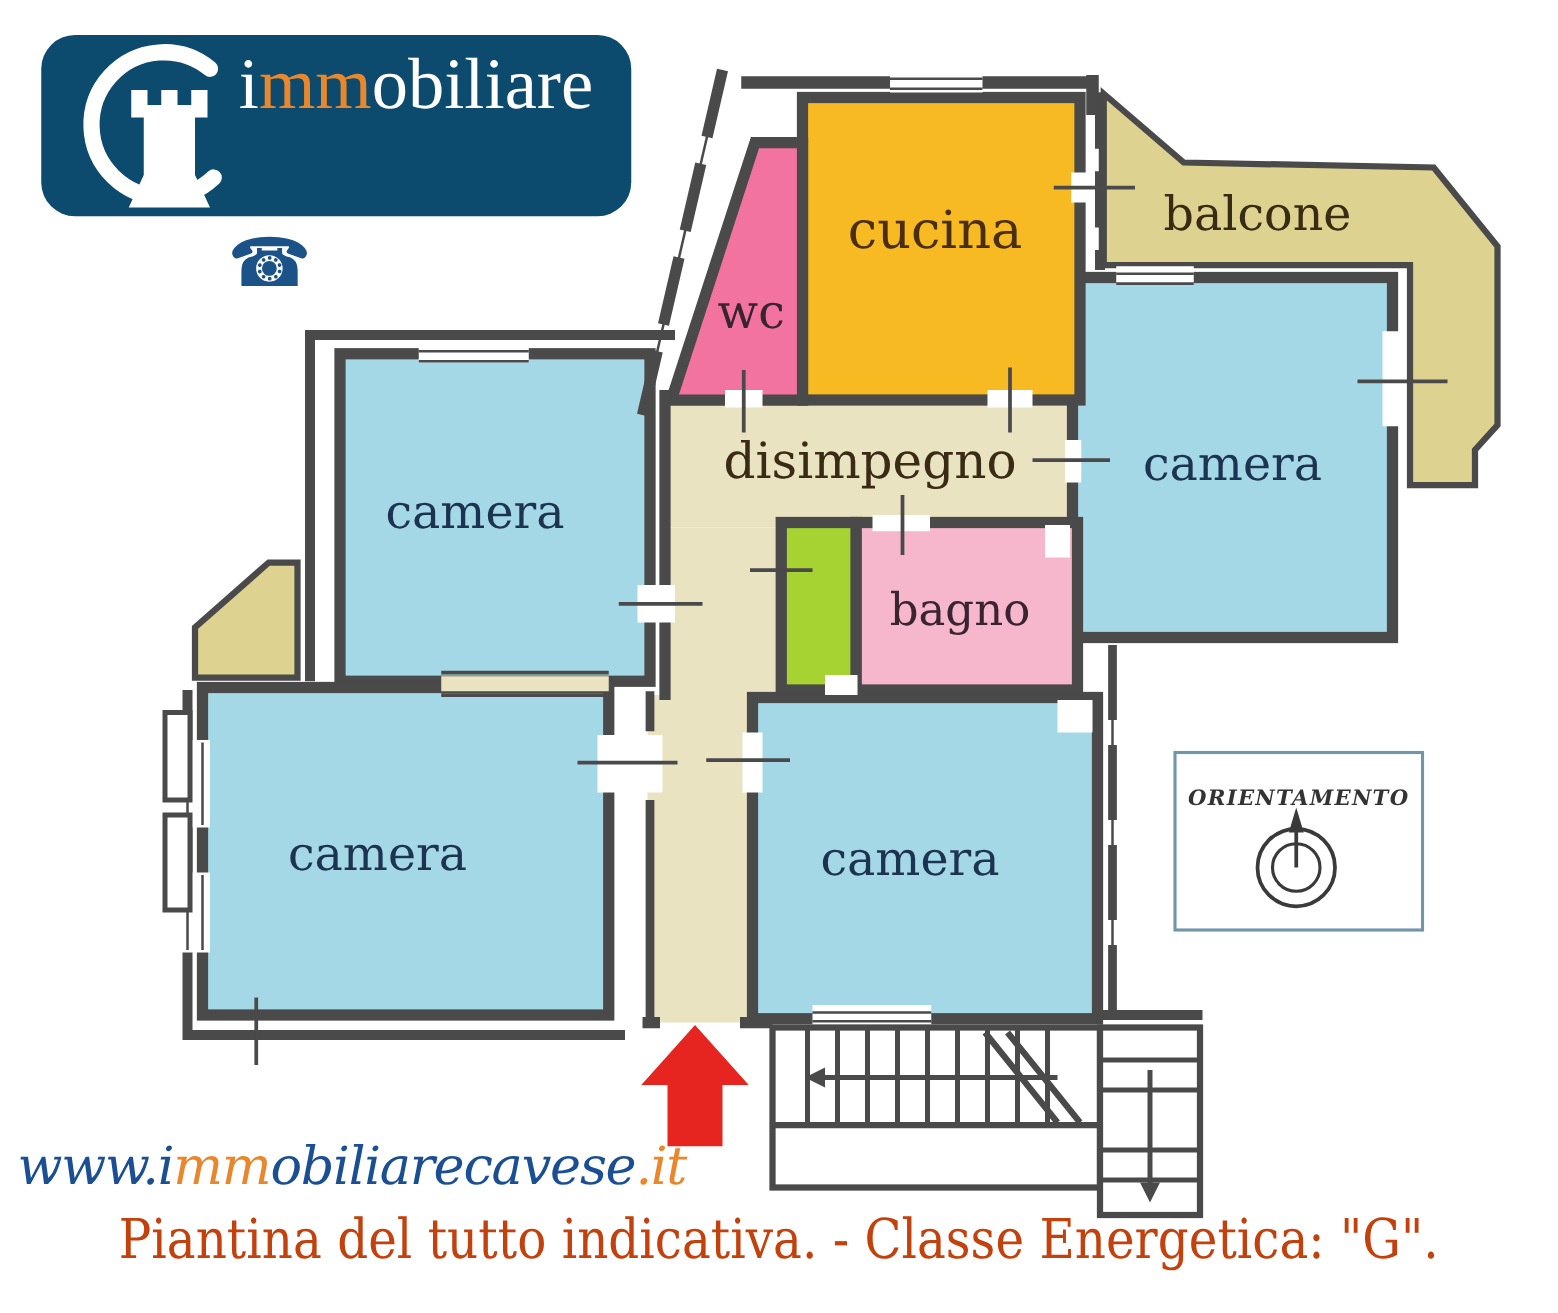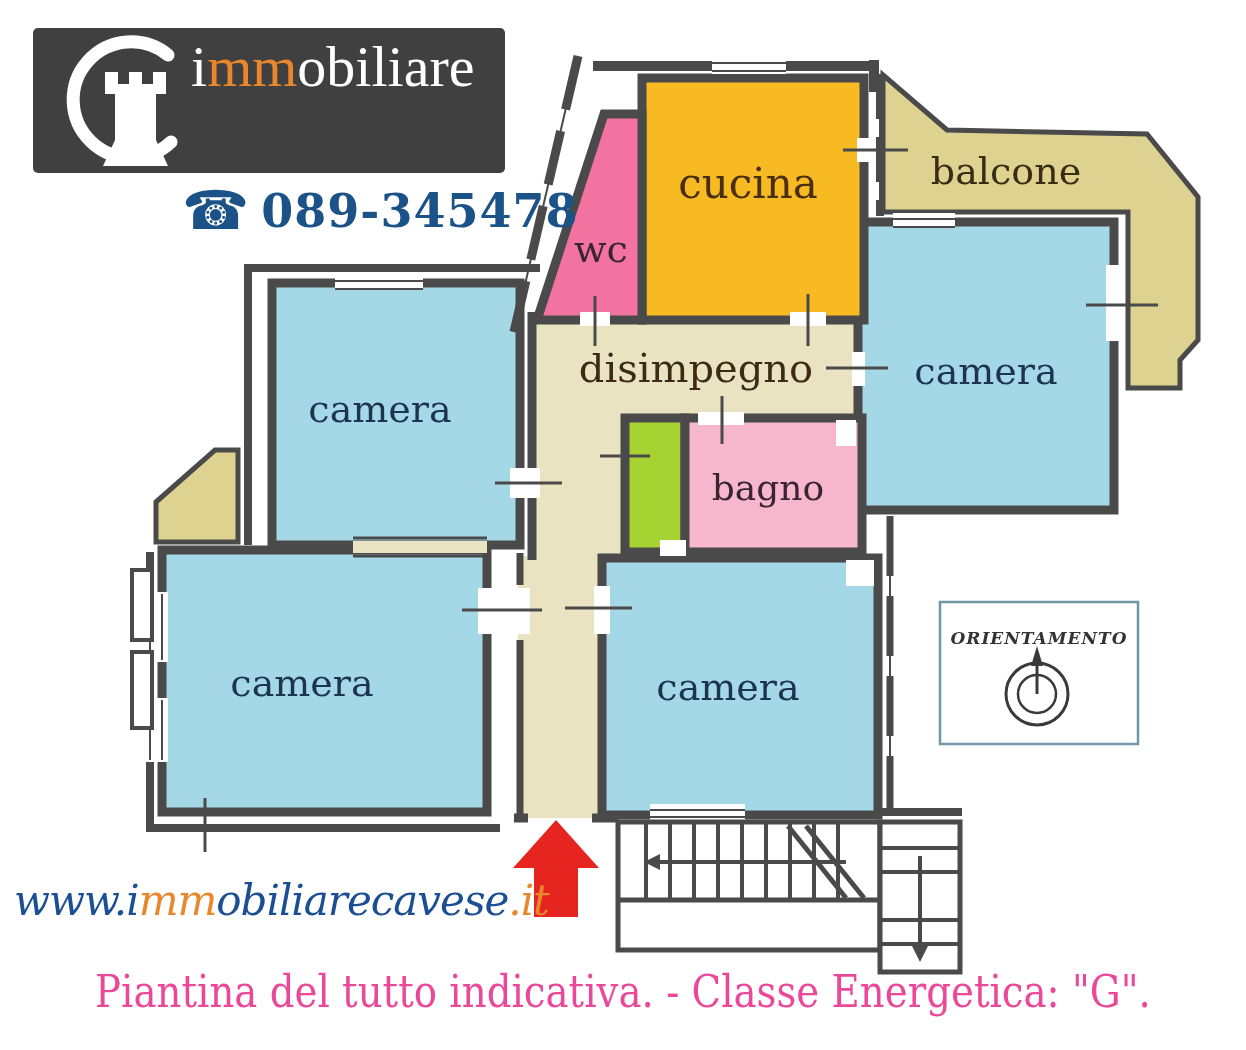--- a/index.html
+++ b/index.html
@@ -2,37 +2,37 @@
 <html><head>
 <meta charset="utf-8">
 <style>
   html,body{margin:0;padding:0;background:#ffffff;}
   #canvas{position:relative;width:1246px;height:1050px;background:#ffffff;overflow:hidden;
           font-family:"DejaVu Serif",serif;}
   svg text{font-family:"DejaVu Serif",serif;}
   .room-label{font-weight:normal;}
   
   .logo{position:absolute;left:33px;top:28px;width:472px;height:145px;
-        background:#404040;border-radius:5px;}
+        background:#0c4a6e;border-radius:27px;}
   .logo-line1{position:absolute;left:158px;top:10px;font-family:"Liberation Serif",serif;
               font-size:58px;line-height:1;color:#ffffff;white-space:nowrap;}
   .logo-line2{position:absolute;left:156px;top:52px;font-family:"Liberation Serif",serif;
               font-size:96px;line-height:0.95;color:#ffffff;white-space:nowrap;}
   .accent{color:#e8872b;}
   .tld{font-style:italic;font-size:56px;}
   
   .phone-row{position:absolute;left:182px;top:184px;display:flex;align-items:center;gap:12px;
              color:#1b5288;}
   .phone-glyph{font-size:54px;line-height:1;font-family:"DejaVu Sans",sans-serif;}
   .phone-number{font-size:46px;font-weight:bold;font-family:"DejaVu Serif",serif;letter-spacing:1px;}
   
-  .website{position:absolute;left:14px;top:876px;font-size:42px;font-style:italic;
+  .website{position:absolute;left:14px;top:908px;font-size:42px;font-style:italic;
            font-family:"DejaVu Serif",serif;color:#1b4f93;letter-spacing:-1px;white-space:nowrap;}
   
-  .caption{position:absolute;left:0;top:966px;width:100%;text-align:center;color:#ec4899;}
+  .caption{position:absolute;left:0;top:966px;width:100%;text-align:center;color:#c2410c;}
   .caption span{display:inline-block;font-size:44px;transform:scaleX(.88);transform-origin:center;
                 font-family:"DejaVu Serif",serif;white-space:nowrap;}
 </style>
 </head>
 <body>
 
 <div id="canvas">
 
   <svg width="1246" height="1050" viewBox="0 0 1246 1050" style="position:absolute;left:0;top:0;">
 
@@ -138,21 +138,20 @@
     <svg width="190" height="145" viewBox="0 0 190 145" style="position:absolute;left:6px;top:0;">
       <path d="M 129,27 A 58,58 0 1 0 132,114" fill="none" stroke="#ffffff" stroke-width="13" stroke-linecap="round"></path>
       <path fill="#ffffff" d="M 64,138 L 76,112 L 76,66 L 66,66 L 66,44 L 79,44 L 79,56 L 90,56 L 90,44 L 103,44
                L 103,56 L 114,56 L 114,44 L 127,44 L 127,66 L 117,66 L 117,112 L 129,138 Z"></path>
     </svg>
     <div class="logo-line1"><span>i</span><span class="accent">mm</span><span>obiliare</span></div>
   </div>
 
   <div class="phone-row">
     <span class="phone-glyph">☎</span>
-    <span class="phone-number">089-345478</span>
   </div>
 
   <div class="website"><span>www.i</span><span class="accent">mm</span><span>obiliarecavese</span><span class="accent">.it</span></div>
 
   <div class="caption">
     <span>Piantina del tutto indicativa. - Classe Energetica: "G".</span>
   </div>
 
 </div>
 

